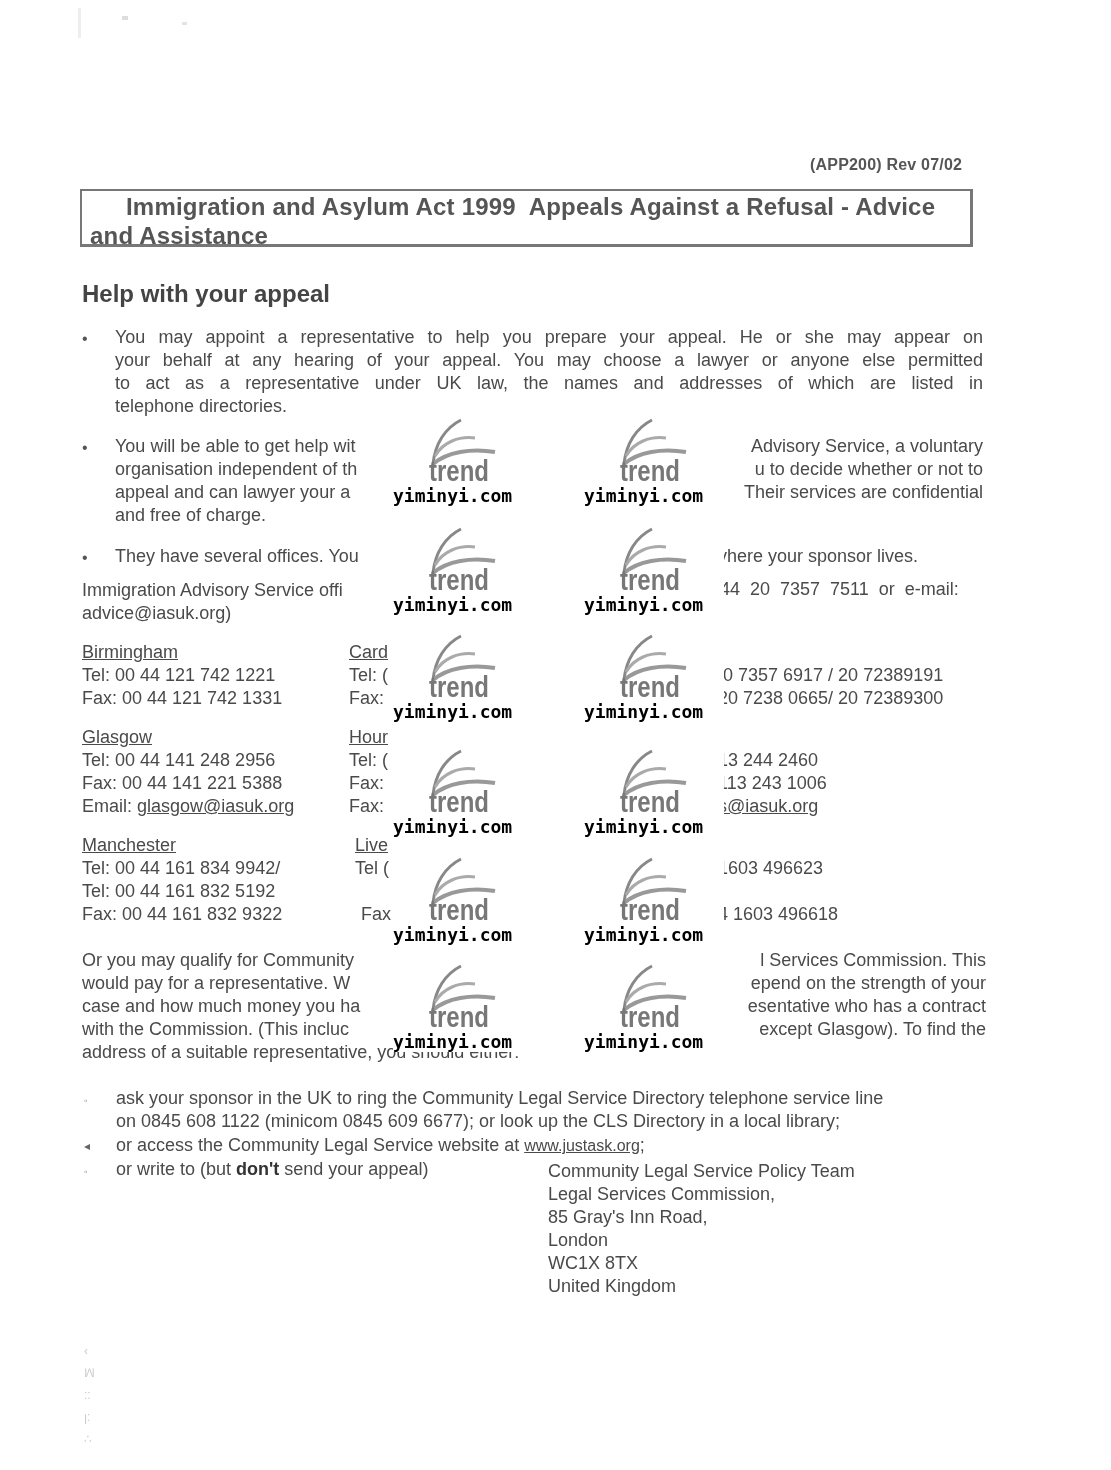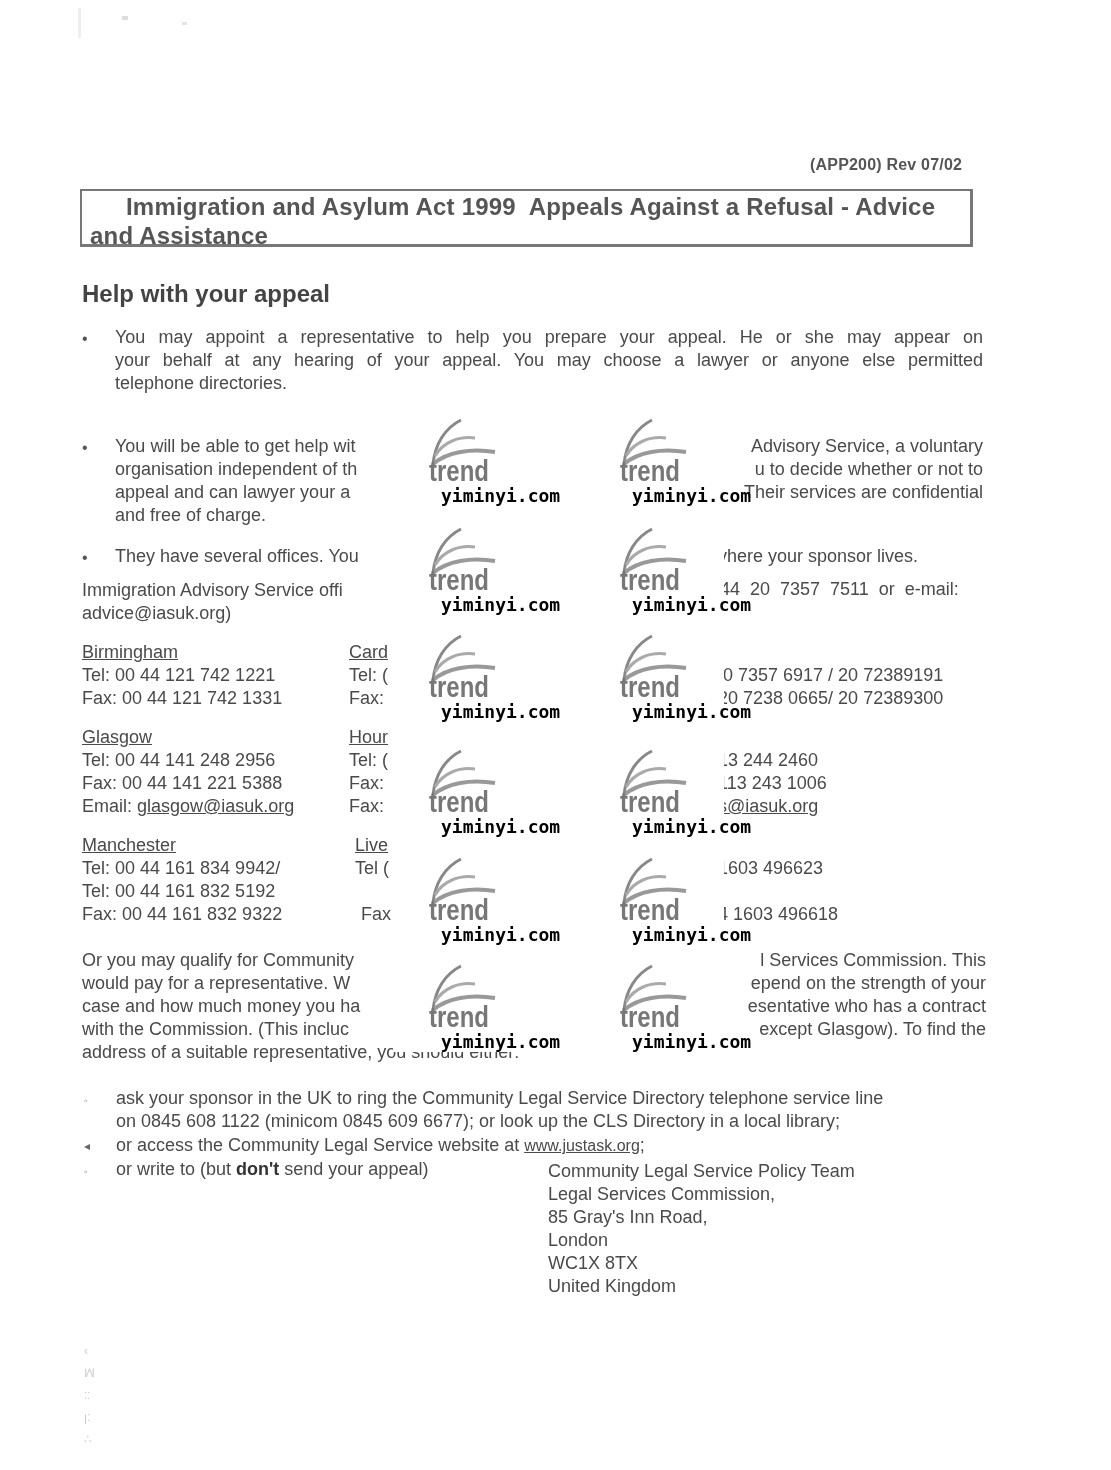--- a/index.html
+++ b/index.html
@@ -28,21 +28,21 @@
   .bullet-dot {
     font-size: 16px; color: #555; line-height: 23px;
   }
   .justify { text-align: justify; text-align-last: left; }
   .office-name { text-decoration: underline; }
   .u { text-decoration: underline; }
   .watermark { width: 140px; height: 90px; }
   .wm-text {
     font-family: "DejaVu Sans Mono", monospace; font-weight: bold;
     font-size: 18px; color: #000; letter-spacing: 0px; position: absolute;
-    left: 0; bottom: 0; white-space: nowrap; margin-left: 48px;
+    left: 0; bottom: 0; white-space: nowrap;
   }
   .wm-logo { position: absolute; left: 30px; top: 0; }
   .wm-cover { background: #fff; position: absolute; }
   .margin-mark { color: #ccc; font-size: 12px; }
 </style>
 </head>
 <body>
 
 <div class="abs" style="left:78px;top:8px;width:3px;height:30px;background:#eee;"></div>
 <div class="abs" style="left:122px;top:16px;width:6px;height:4px;background:#ddd;"></div>
@@ -54,20 +54,21 @@
   <div class="t" style="white-space:pre;margin-left:36px;">Immigration and Asylum Act 1999  Appeals Against a Refusal - Advice</div>
   <div class="t">and Assistance</div>
 </div>
 
 <div class="abs heading">Help with your appeal</div>
 
 <div class="abs bullet-dot" style="left:82px;top:327px;">•</div>
 <div class="abs para justify" style="left:115px;top:326px;width:868px;">
   <div style="text-align-last:justify;">You may appoint a representative to help you prepare your appeal.  He or she may appear on</div>
   <div style="text-align-last:justify;">your behalf at any hearing of your appeal.  You may choose a lawyer or anyone else permitted</div>
+  <div style="text-align-last:justify;">to act as a representative under UK law, the names and addresses of which are listed in</div>
   <div>telephone directories.</div>
 </div>
 
 <div class="abs bullet-dot" style="left:82px;top:436px;">•</div>
 <div class="abs para" style="left:115px;top:435px;">
   <div>You will be able to get help wit</div>
   <div>organisation independent of th</div>
   <div>appeal and can lawyer your a</div>
   <div>and free of charge.</div>
 </div>

